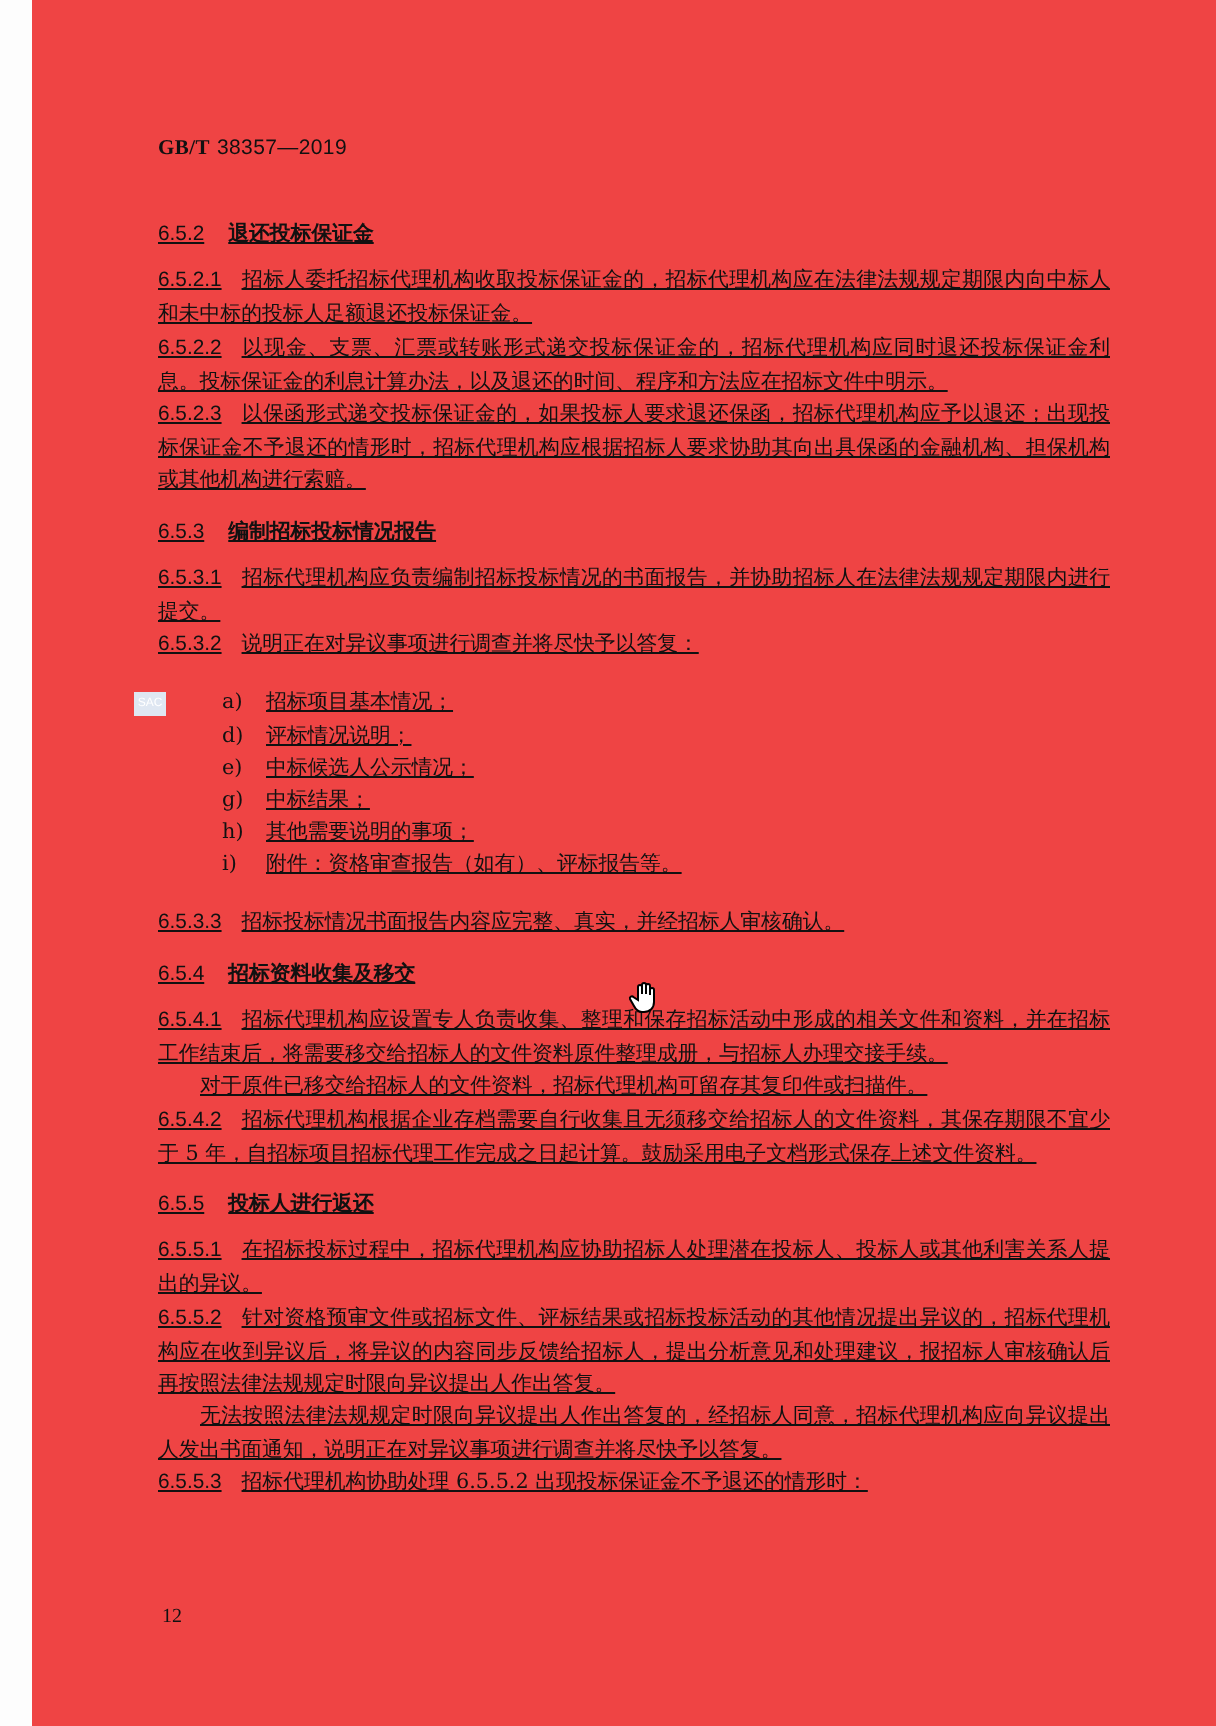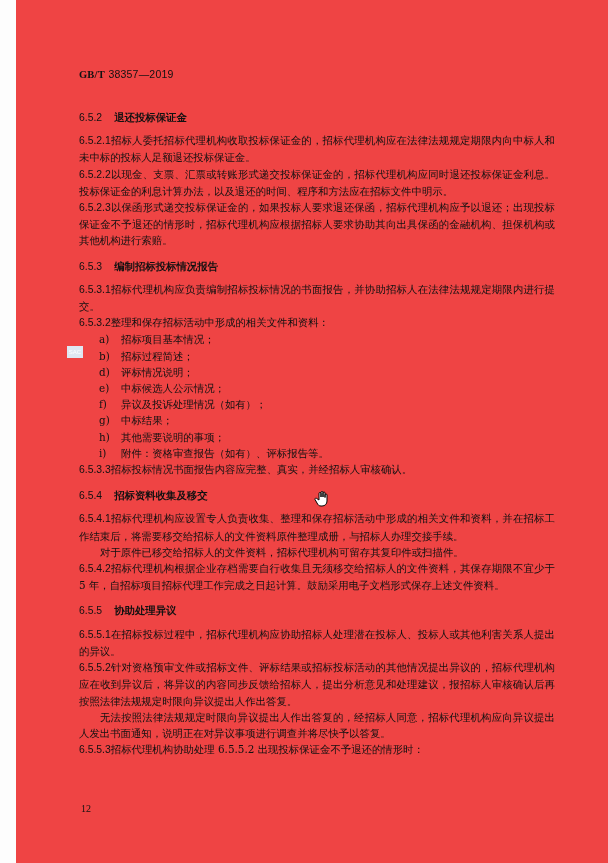--- a/index.html
+++ b/index.html
@@ -2,27 +2,27 @@
 <html><head>
 <meta charset="utf-8">
 <style>
   html, body { margin: 0; padding: 0; background: #fdfdfd; }
   body { width: 608px; height: 863px; position: relative; overflow: hidden;
          font-family: "DejaVu Serif", "Liberation Serif", serif; color: #111; }
   .page { position: absolute; left: 16px; top: 0; width: 608px; height: 863px; background: #ef4444; }
   .header { position: absolute; left: 63px; top: 68px; font-size: 10.5px; letter-spacing: 0.2px; }
   .header .std { font-family: "Liberation Serif", serif; font-weight: bold; }
   .header .num { font-family: "Liberation Sans", sans-serif; }
-  .body { position: absolute; left: 63px; top: 104px; width: 476px; font-size: 10.4px; line-height: 16.2px; text-align: justify; }
+  .body { position: absolute; left: 63px; top: 104px; width: 476px; font-size: 10.4px; line-height: 16.2px; text-align: justify; text-decoration: underline; }
   .sec { font-family: "Liberation Sans", sans-serif; font-weight: bold; margin: 6px 0 6px 0; }
   .sec .no { font-weight: normal; margin-right: 12px; }
   .p { margin: 0; }
-  .p .no { font-family: "Liberation Sans", sans-serif; }
+  .p .no { font-family: "Liberation Sans", sans-serif; margin-right: 10px; }
   .indent { text-indent: 21px; }
-  .list { margin: 0; padding: 0; list-style: none; }
+  .list { margin: 12px; padding: 0; list-style: none; }
   .list li { padding-left: 20px; position: relative; }
   .list li .lbl { display: inline-block; width: 22px; }
   .pageno { position: absolute; left: 65px; top: 803px; font-size: 10px; font-family: "Liberation Serif", serif; }
   .watermark { position: absolute; left: 51px; top: 346px; width: 16px; height: 12px; background: #dfe7f2;
                color: #fff; font-size: 6px; font-family: "Liberation Sans", sans-serif; text-align: center; line-height: 12px; }
   .cursor { position: absolute; left: 297px; top: 490px; width: 18px; height: 18px; }
   .gap { height: 4px; }
 </style>
 </head>
 <body>
@@ -44,46 +44,44 @@
     <p class="p"><span class="no">6.5.2.1</span><span>招标人委托招标代理机构收取投标保证金的，招标代理机构应在法律法规规定期限内向中标人和未中标的投标人足额退还投标保证金。</span></p>
     <p class="p"><span class="no">6.5.2.2</span><span>以现金、支票、汇票或转账形式递交投标保证金的，招标代理机构应同时退还投标保证金利息。投标保证金的利息计算办法，以及退还的时间、程序和方法应在招标文件中明示。</span></p>
     <p class="p"><span class="no">6.5.2.3</span><span>以保函形式递交投标保证金的，如果投标人要求退还保函，招标代理机构应予以退还；出现投标保证金不予退还的情形时，招标代理机构应根据招标人要求协助其向出具保函的金融机构、担保机构或其他机构进行索赔。</span></p>
 
     <div class="gap"></div>
 
     <div class="sec">
       <span class="no">6.5.3</span><span>编制招标投标情况报告</span>
     </div>
     <p class="p"><span class="no">6.5.3.1</span><span>招标代理机构应负责编制招标投标情况的书面报告，并协助招标人在法律法规规定期限内进行提交。</span></p>
-    <p class="p"><span class="no">6.5.3.2</span><span>整理和保存招标活动中形成的相关文件和资料：</span></p>
+    <p class="p"><span class="no">6.5.3.2</span><span>说明正在对异议事项进行调查并将尽快予以答复：</span></p>
     <ul class="list">
       <li><span class="lbl">a)</span><span>招标项目基本情况；</span></li>
-      <li><span class="lbl">b)</span><span>招标过程简述；</span></li>
       <li><span class="lbl">d)</span><span>评标情况说明；</span></li>
       <li><span class="lbl">e)</span><span>中标候选人公示情况；</span></li>
-      <li><span class="lbl">f)</span><span>异议及投诉处理情况（如有）；</span></li>
       <li><span class="lbl">g)</span><span>中标结果；</span></li>
       <li><span class="lbl">h)</span><span>其他需要说明的事项；</span></li>
       <li><span class="lbl">i)</span><span>附件：资格审查报告（如有）、评标报告等。</span></li>
     </ul>
     <p class="p"><span class="no">6.5.3.3</span><span>招标投标情况书面报告内容应完整、真实，并经招标人审核确认。</span></p>
 
     <div class="gap"></div>
 
     <div class="sec">
       <span class="no">6.5.4</span><span>招标资料收集及移交</span>
     </div>
     <p class="p"><span class="no">6.5.4.1</span><span>招标代理机构应设置专人负责收集、整理和保存招标活动中形成的相关文件和资料，并在招标工作结束后，将需要移交给招标人的文件资料原件整理成册，与招标人办理交接手续。</span></p>
     <p class="p indent">对于原件已移交给招标人的文件资料，招标代理机构可留存其复印件或扫描件。</p>
     <p class="p"><span class="no">6.5.4.2</span><span>招标代理机构根据企业存档需要自行收集且无须移交给招标人的文件资料，其保存期限不宜少于 5 年，自招标项目招标代理工作完成之日起计算。鼓励采用电子文档形式保存上述文件资料。</span></p>
 
     <div class="gap"></div>
 
     <div class="sec">
-      <span class="no">6.5.5</span><span>协助处理异议</span>
+      <span class="no">6.5.5</span><span>投标人进行返还</span>
     </div>
     <p class="p"><span class="no">6.5.5.1</span><span>在招标投标过程中，招标代理机构应协助招标人处理潜在投标人、投标人或其他利害关系人提出的异议。</span></p>
     <p class="p"><span class="no">6.5.5.2</span><span>针对资格预审文件或招标文件、评标结果或招标投标活动的其他情况提出异议的，招标代理机构应在收到异议后，将异议的内容同步反馈给招标人，提出分析意见和处理建议，报招标人审核确认后再按照法律法规规定时限向异议提出人作出答复。</span></p>
     <p class="p indent">无法按照法律法规规定时限向异议提出人作出答复的，经招标人同意，招标代理机构应向异议提出人发出书面通知，说明正在对异议事项进行调查并将尽快予以答复。</p>
     <p class="p"><span class="no">6.5.5.3</span><span>招标代理机构协助处理 6.5.5.2 出现投标保证金不予退还的情形时：</span></p>
   </div>
 
   <div class="pageno">12</div>
 
   <svg class="cursor" viewBox="0 0 18 18">

